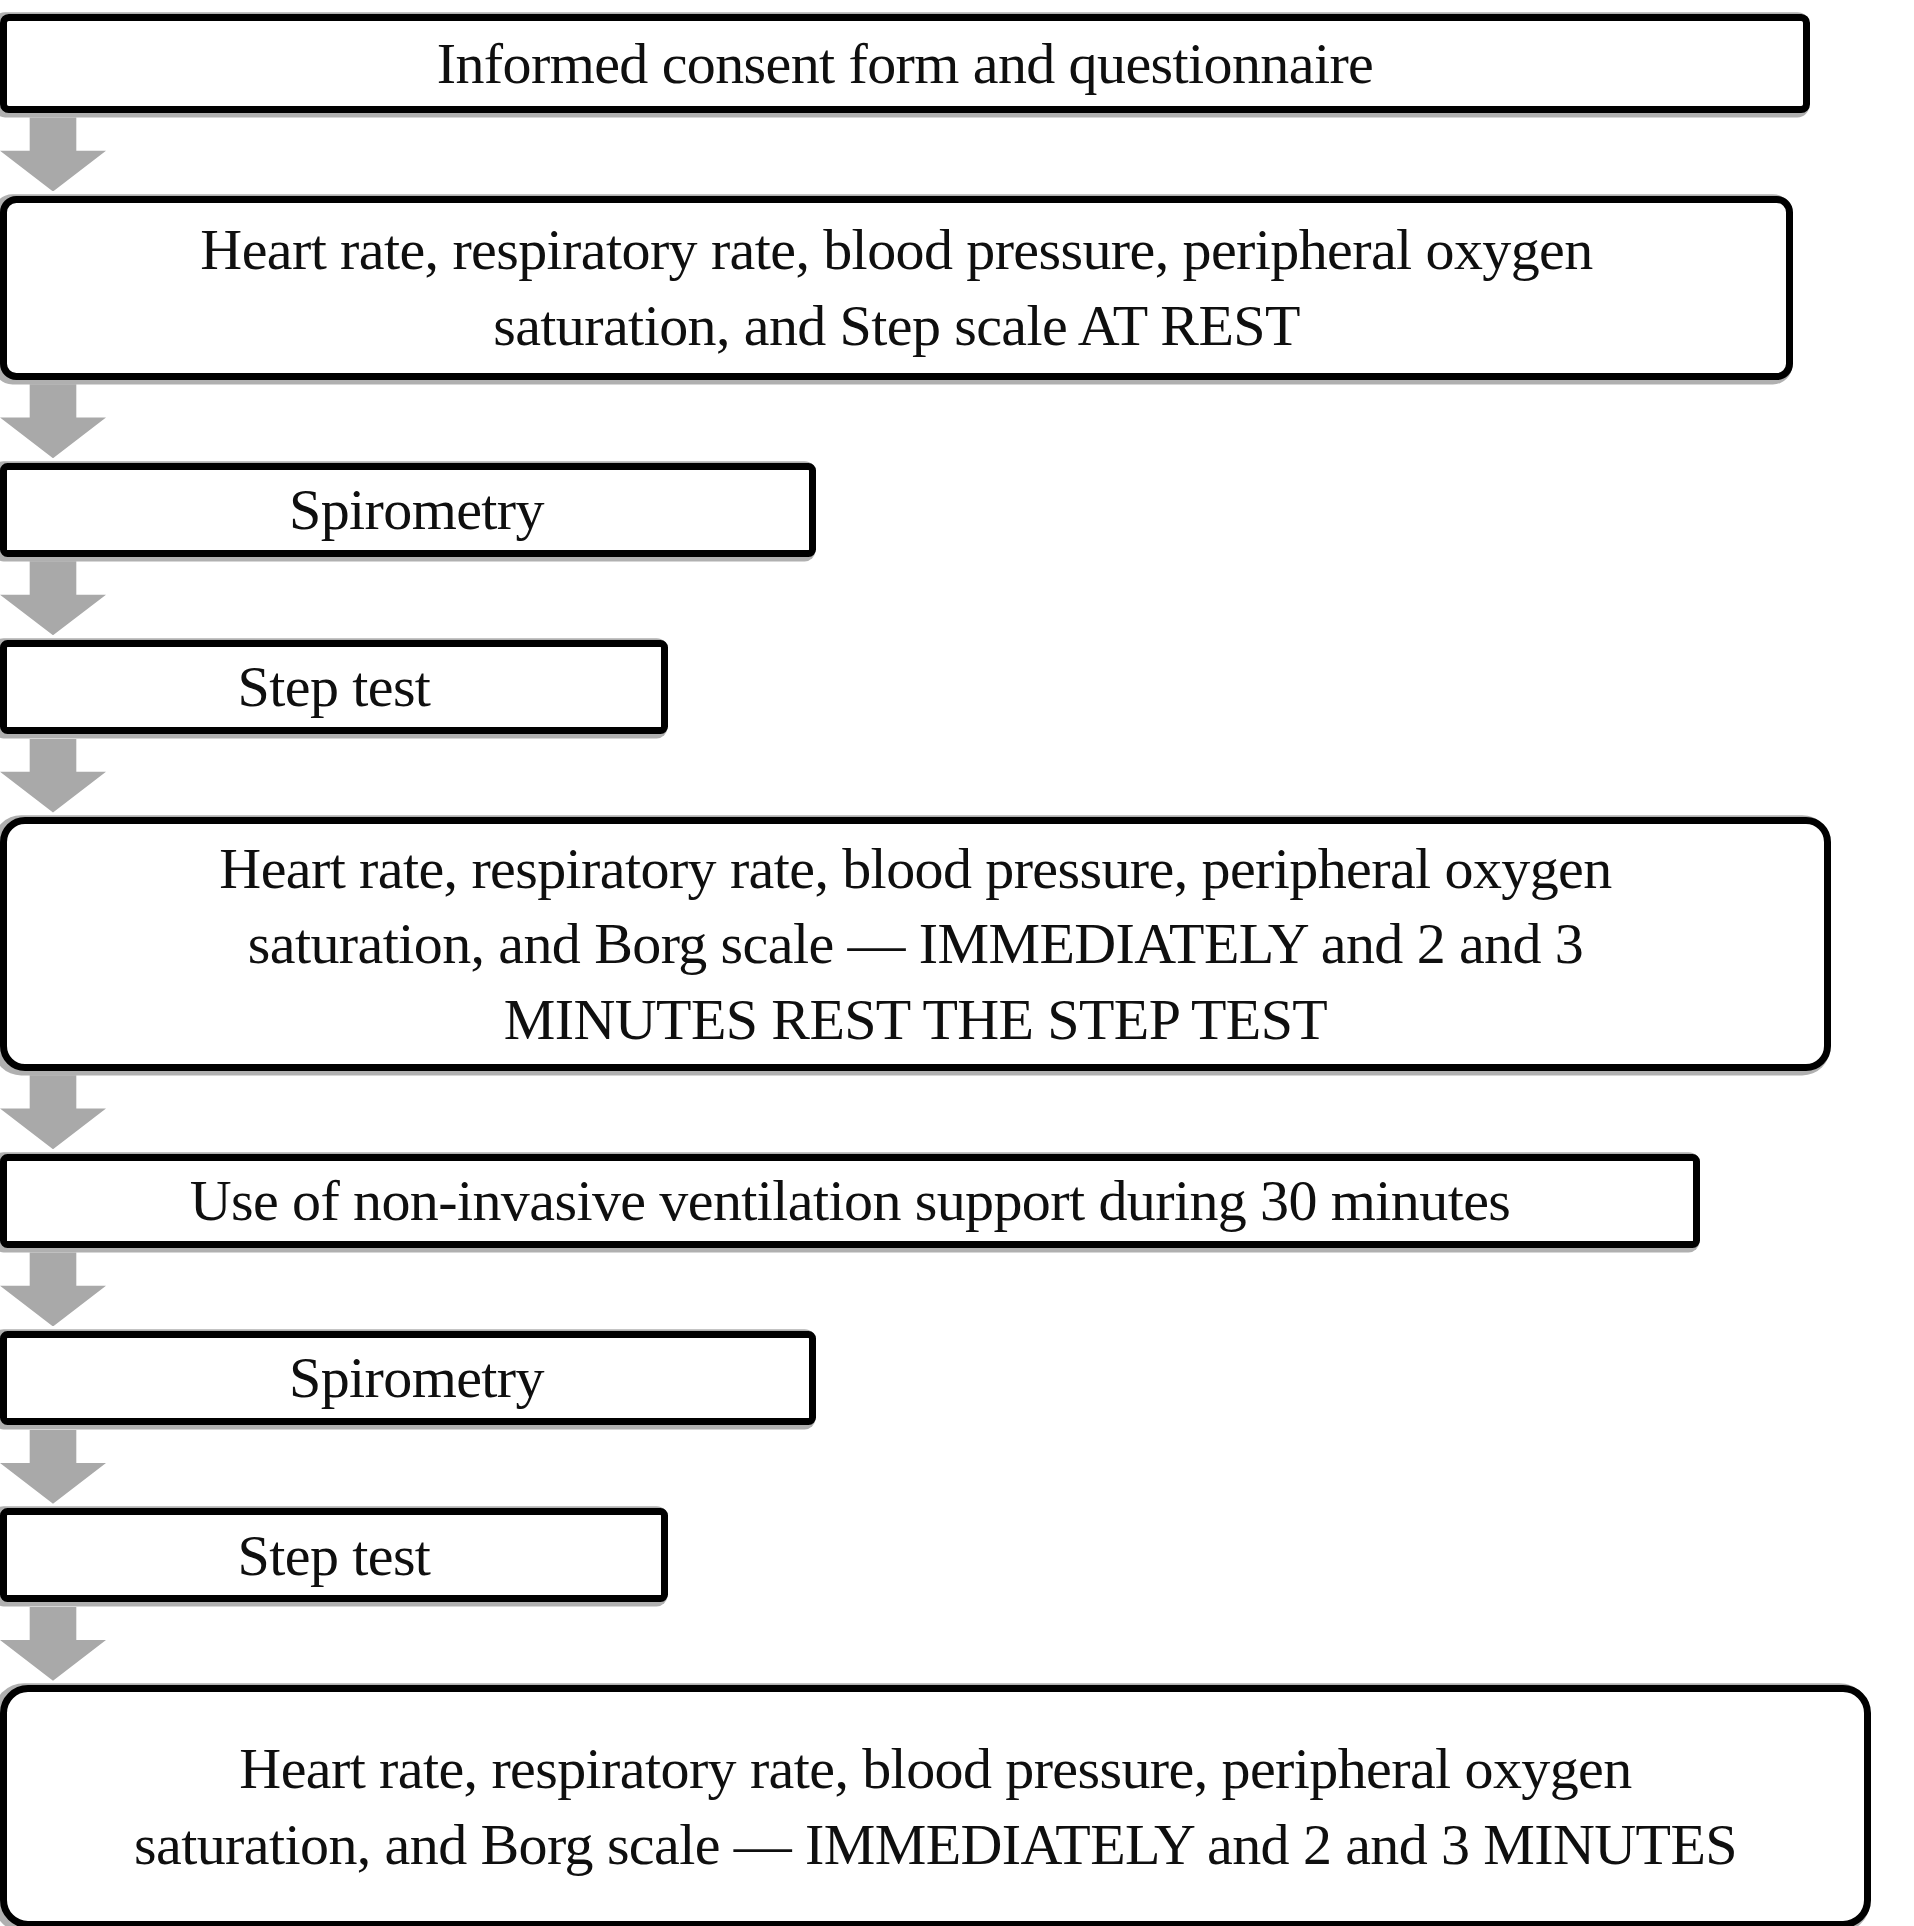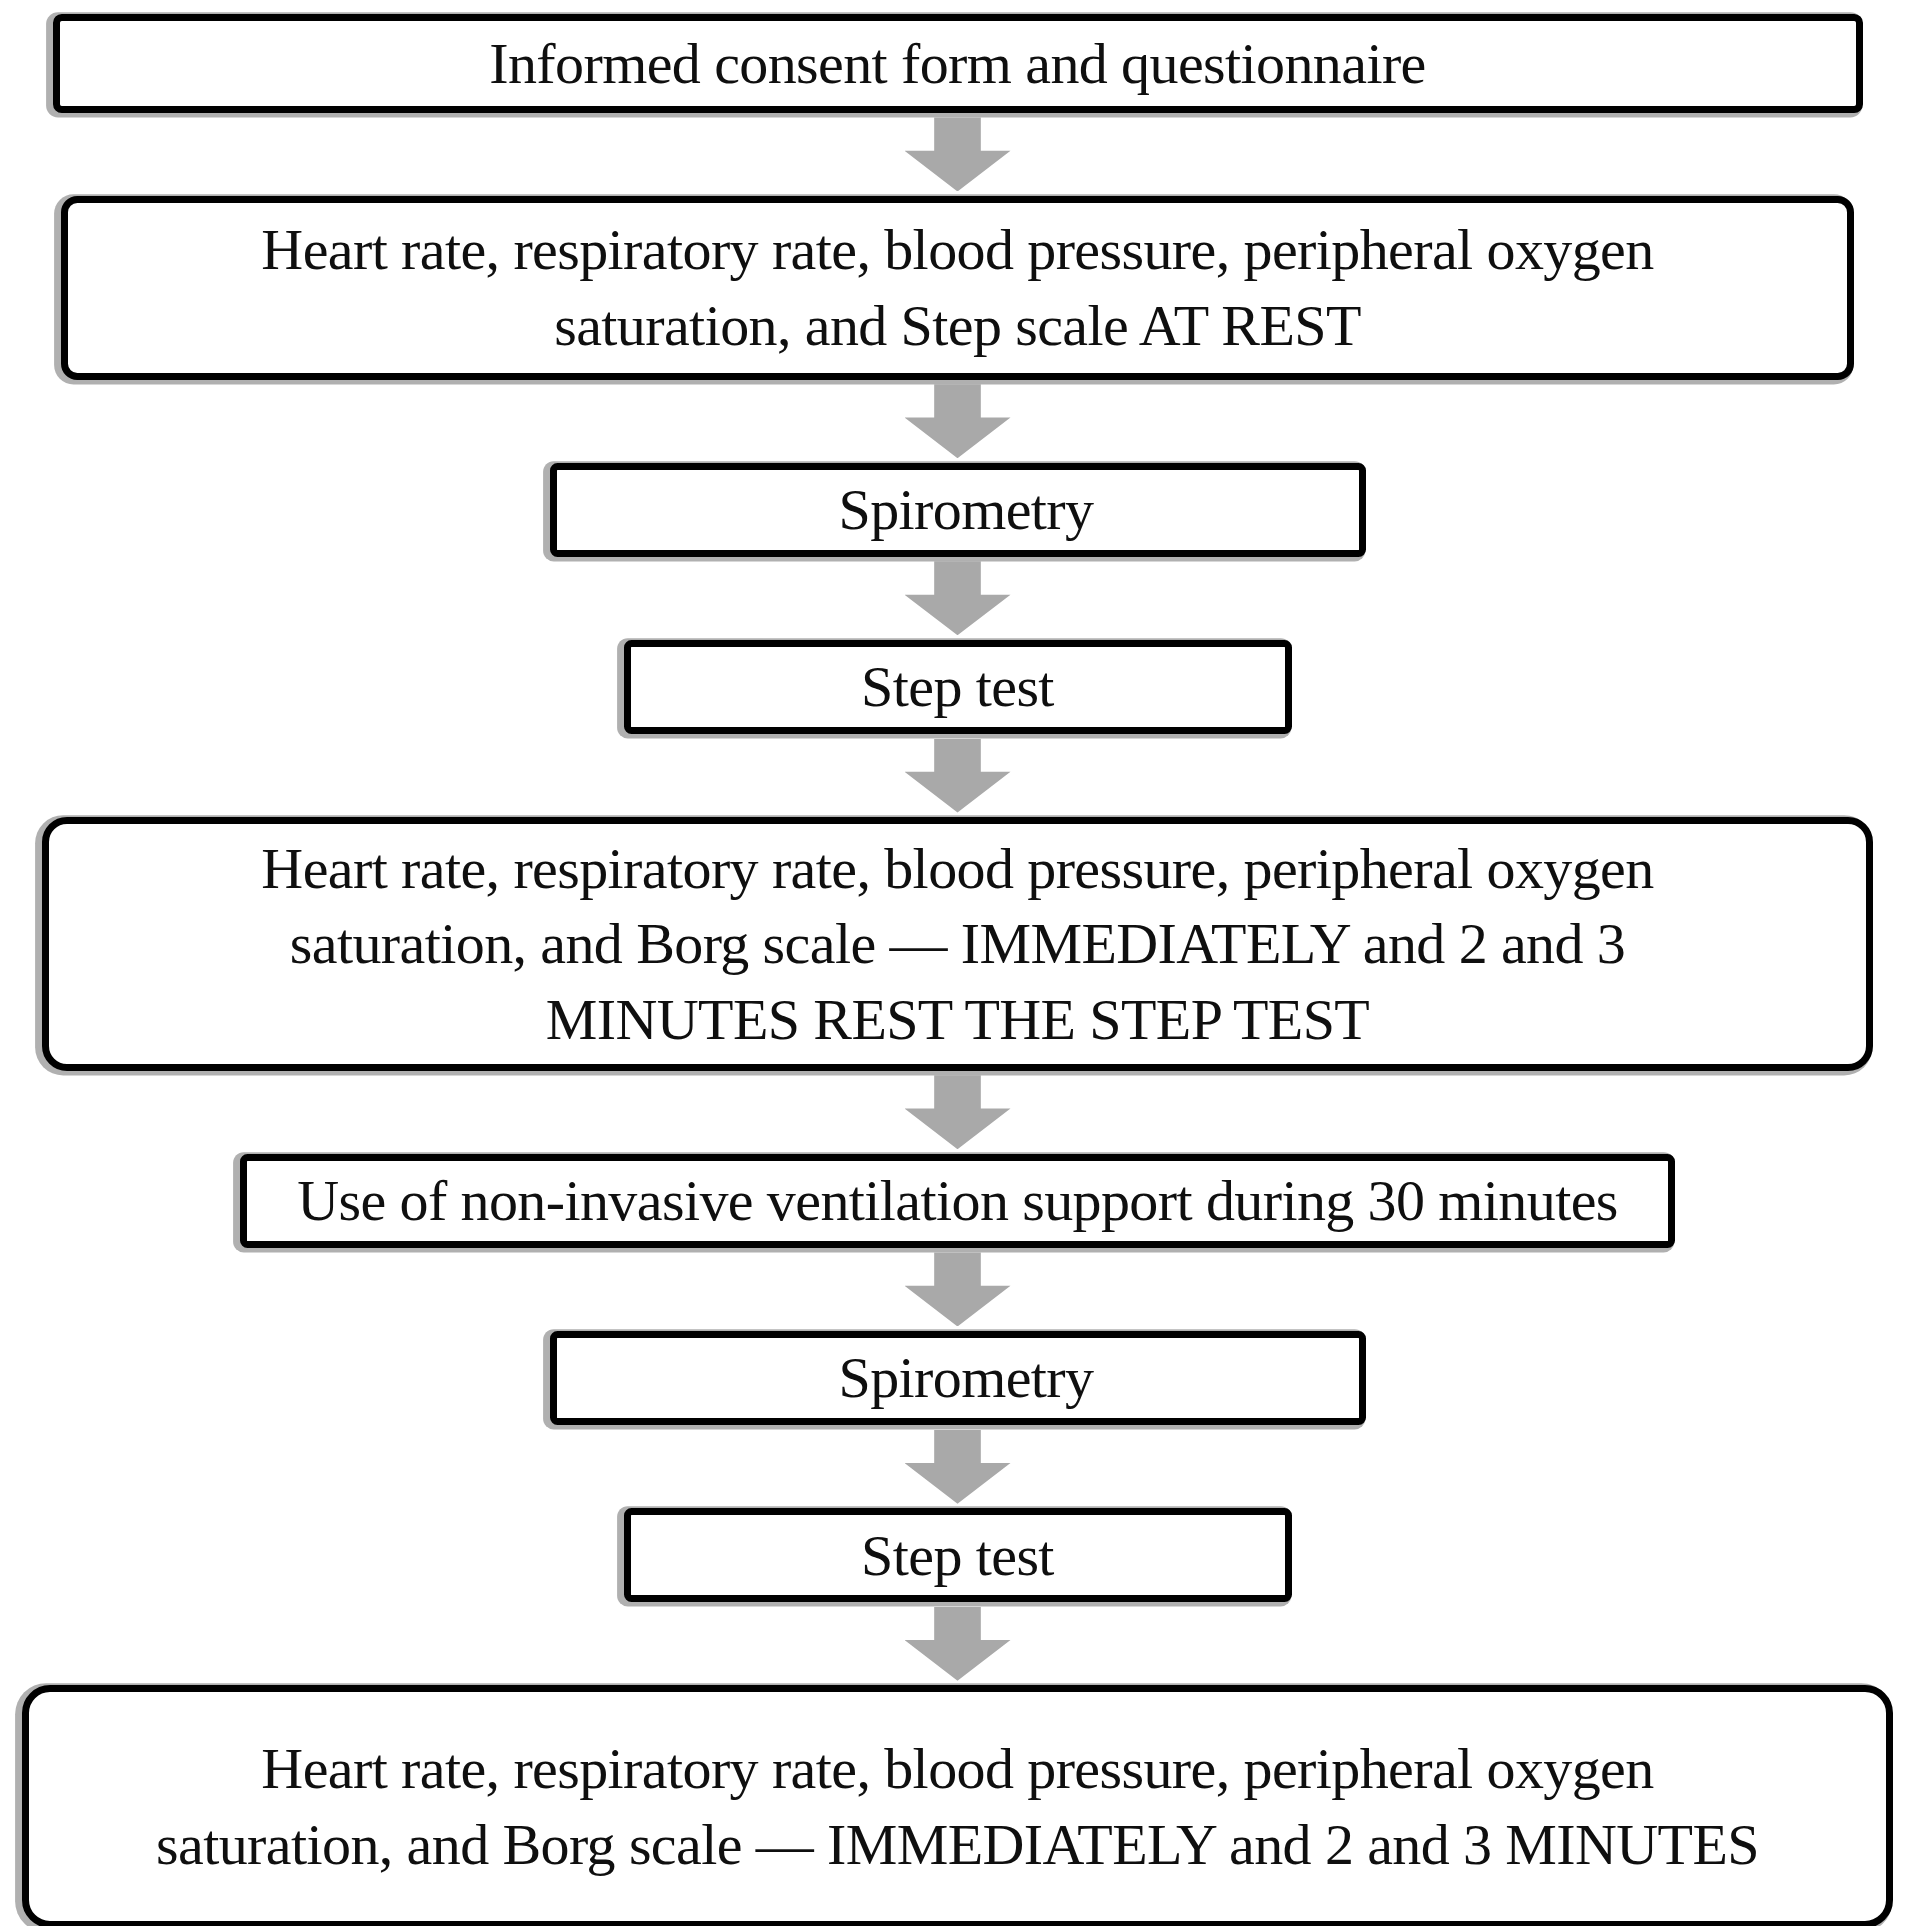--- a/index.html
+++ b/index.html
@@ -5,21 +5,20 @@
   html,body{margin:0;padding:0;background:#ffffff;}
   .canvas{
     position:relative;
     width:1915px;
     height:1926px;
     box-sizing:border-box;
     padding-top:14px;
     background:#ffffff;
     display:flex;
     flex-direction:column;
-    align-items:center;
     overflow:hidden;
     font-family:"Liberation Serif","DejaVu Serif",serif;
     color:#0f0f0f;
   }
   .node{
     box-sizing:border-box;
     background:#ffffff;
     border:7px solid #000000;
     box-shadow:-3.8px 1.3px 0 3.1px #b0b0b0;
     display:flex;
@@ -32,21 +31,21 @@
     letter-spacing:-0.6px;
     padding:2.5px 19px;
     flex-shrink:0;
   }
   .ln{display:block;white-space:nowrap;}
   .n-consent{width:1810px;min-height:99px;border-radius:8.8px;}
   .n-rest{width:1793px;min-height:184px;border-radius:16.3px;}
   .n-spiro{width:816px;min-height:83px;border-radius:7.5px;padding-left:36px;}
   .n-step{width:668px;min-height:83px;border-radius:7.5px;}
   .n-post1{width:1831px;min-height:254px;border-radius:25px;}
-  .n-niv{width:1435px;min-height:93px;border-radius:7.5px;}
+  .n-niv{width:1700px;min-height:93px;border-radius:7.5px;}
   .n-post2{width:1871px;min-height:243px;border-radius:28px;}
   .arrow{
     flex-shrink:0;
     width:106px;
     height:74px;
     margin:4.4px 0;
   }
   .arrow-shape{
     display:block;
     width:100%;

